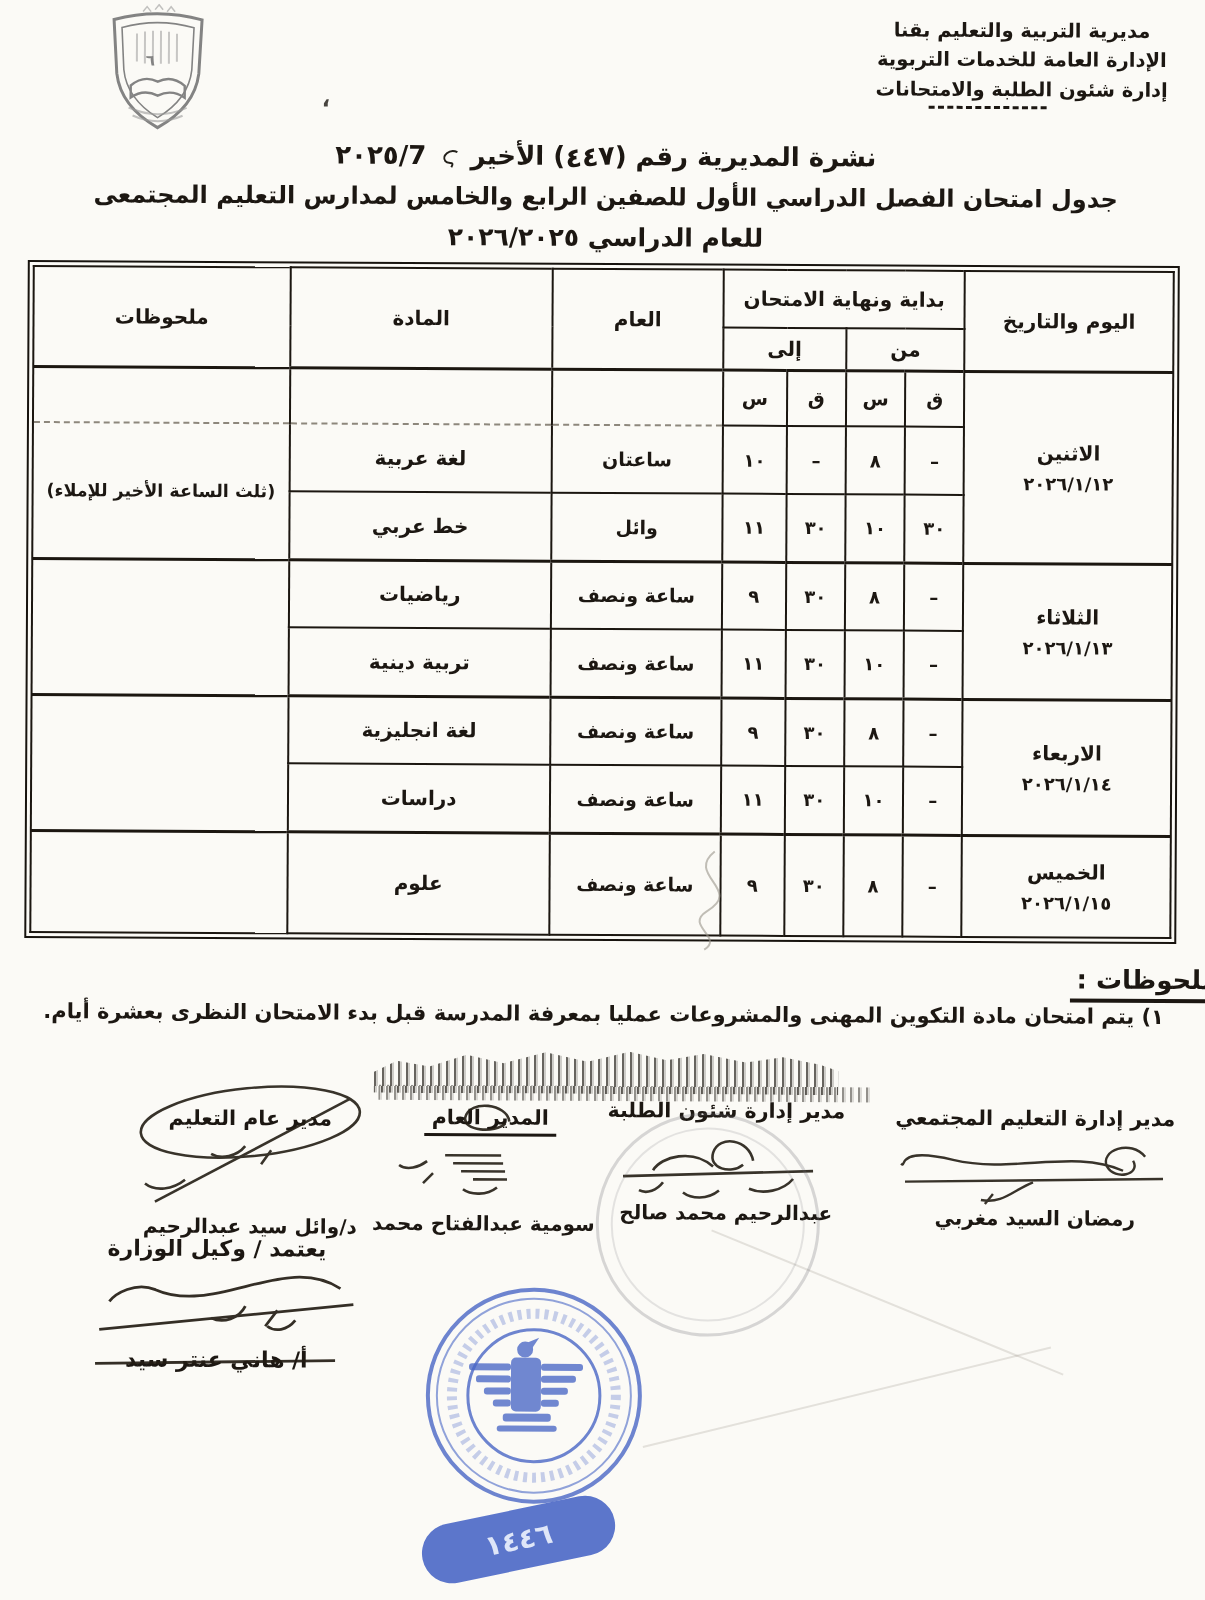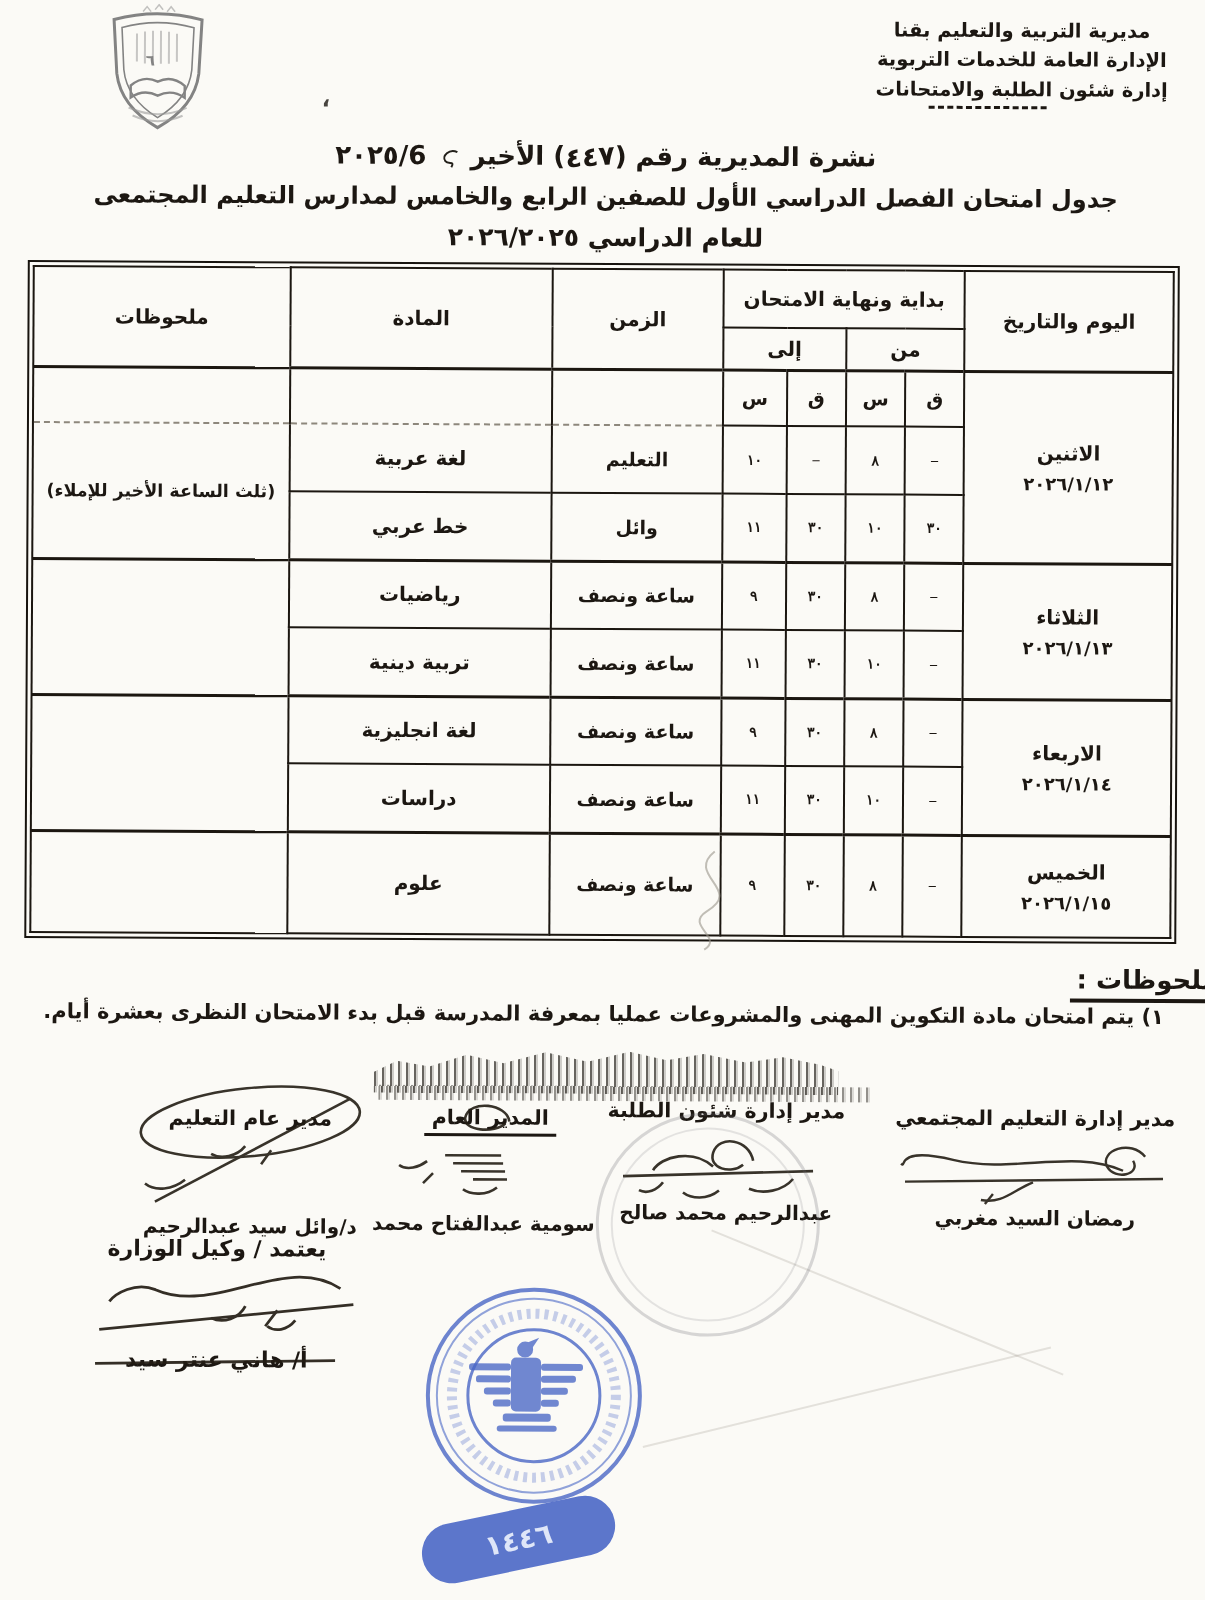--- a/index.html
+++ b/index.html
@@ -31,21 +31,21 @@
   table.exam th, table.exam td{
     border:2px solid #1b1610; text-align:center; vertical-align:middle;
     font-weight:bold; padding:2px; overflow:hidden;
   }
   thead tr.h1{height:58px;} thead tr.h2{height:42px;}
   thead th{font-size:20px;}
   tr.subhead{height:56px;}
   tr.subhead th{font-size:19px;}
   tbody tr{height:68px;}
   tbody tr.tall{height:102px;}
-  td.num{font-size:14px;font-family:Liberation Serif, serif;}
+  td.num{font-size:18px;}
   td.dur{font-size:19px;}
   td.subj{font-size:20px;}
   td.day-cell{font-size:20px;}
   .day-name{font-size:20px; margin-bottom:8px;}
   .day-date{font-size:18px; letter-spacing:1px;}
   td.note-cell{font-size:17.5px;}
   tr.group-start td, tr.group-start th{border-top:3px solid #1b1610;}
   .dash-b{border-bottom:2px dashed #8d877c !important;}
   .dash-t{border-top:2px dashed #8d877c !important;}
   
@@ -108,21 +108,21 @@
   </div>
 
   <span class="mark1">،</span>
 
   <div class="title-block">
     <div class="title-line t1">
       <span>نشرة المديرية رقم (</span><span class="hand">٤٤٧</span><span>) الأخير</span>
       <svg width="26" height="24" viewBox="0 0 26 24" style="vertical-align:-6px">
         <path d="M22 6 C14 2 6 10 10 15 C13 19 20 14 16 21" fill="none" stroke="#23201a" stroke-width="2"></path>
       </svg>
-      <span>٢٠٢٥/6</span>
+      <span>٢٠٢٥/7</span>
     </div>
     <div class="title-line t2">جدول امتحان الفصل الدراسي الأول للصفين الرابع والخامس لمدارس التعليم المجتمعى</div>
     <div class="title-line t3">للعام الدراسي ٢٠٢٦/٢٠٢٥</div>
   </div>
 
   <div class="tablewrap">
     <table class="exam">
       <colgroup>
         <col style="width:18.3%">
             <col style="width:5.2%">
@@ -130,21 +130,21 @@
         <col style="width:5.2%">
             <col style="width:5.6%">
             <col style="width:15%">
         <col style="width:23%">
             <col style="width:22.5%">
       </colgroup>
       <thead>
         <tr class="h1">
           <th rowspan="2">اليوم والتاريخ</th>
           <th colspan="4">بداية ونهاية الامتحان</th>
-          <th rowspan="2">الزمن</th>
+          <th rowspan="2">العام</th>
           <th rowspan="2">المادة</th>
           <th rowspan="2">ملحوظات</th>
         </tr>
         <tr class="h2">
           <th colspan="2">من</th>
           <th colspan="2">إلى</th>
         </tr>
       </thead>
       <tbody>
             <tr class="subhead group-start">
@@ -158,21 +158,21 @@
               <th>س</th>
               <td class="dash-b"></td>
               <td class="dash-b"></td>
               <td class="dash-b"></td>
             </tr>
             <tr>
               <td class="num">–</td>
               <td class="num">٨</td>
               <td class="num">–</td>
               <td class="num">١٠</td>
-              <td class="dur dash-t">التعليم</td>
+              <td class="dur dash-t">ساعتان</td>
               <td class="subj dash-t">لغة عربية</td>
               <td class="note-cell dash-t" rowspan="2">(ثلث الساعة الأخير للإملاء)</td>
             </tr>
             <tr>
               <td class="num">٣٠</td>
               <td class="num">١٠</td>
               <td class="num">٣٠</td>
               <td class="num">١١</td>
               <td class="dur">وائل</td>
               <td class="subj">خط عربي</td>

